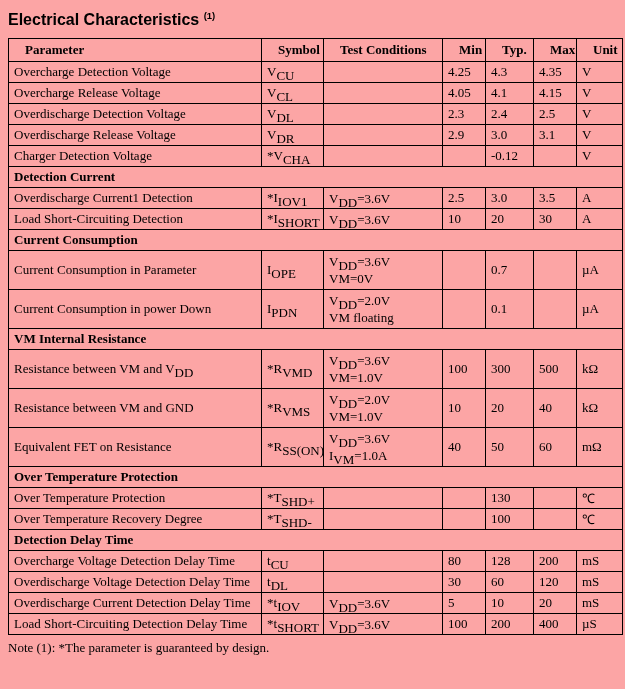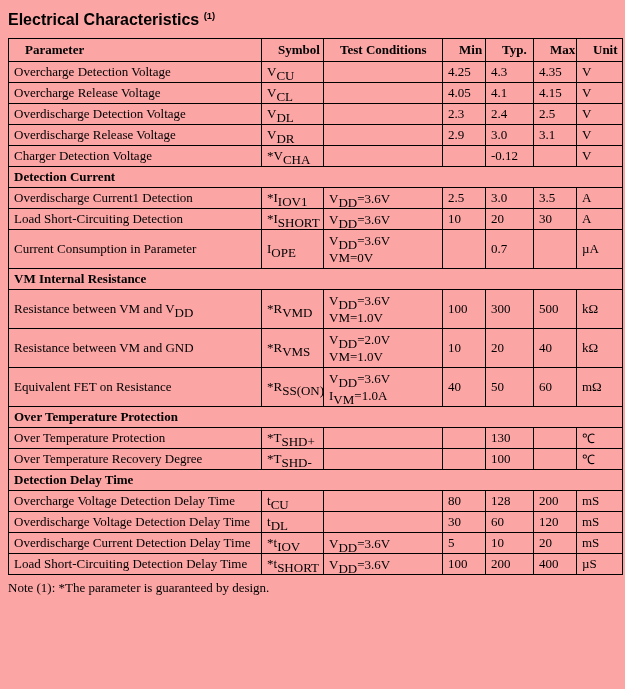--- a/index.html
+++ b/index.html
@@ -168,29 +168,44 @@
           <td><span>Load Short-Circuiting Detection</span></td>
           <td><span>*I</span><sub>SHORT</sub></td>
           <td>
             <div class="cond-line"><span>V</span><sub>DD</sub><span>=3.6V</span></div>
           </td>
           <td>10</td>
           <td>20</td>
           <td>30</td>
           <td>A</td>
         </tr>
+        <tr>
+          <td class="section-label" colspan="7">Current Consumption</td>
+        </tr>
         <tr class="double">
           <td><span>Current Consumption in Parameter</span></td>
           <td><span>I</span><sub>OPE</sub></td>
           <td>
             <div class="cond-line"><span>V</span><sub>DD</sub><span>=3.6V</span></div>
             <div class="cond-line"><span>VM=0V</span></div>
           </td>
           <td></td>
           <td>0.7</td>
+          <td></td>
+          <td>µA</td>
+        </tr>
+        <tr class="double">
+          <td><span>Current Consumption in power Down</span></td>
+          <td><span>I</span><sub>PDN</sub></td>
+          <td>
+            <div class="cond-line"><span>V</span><sub>DD</sub><span>=2.0V</span></div>
+            <div class="cond-line"><span>VM floating</span></div>
+          </td>
+          <td></td>
+          <td>0.1</td>
           <td></td>
           <td>µA</td>
         </tr>
         <tr>
           <td class="section-label" colspan="7">VM Internal Resistance</td>
         </tr>
         <tr class="double">
           <td><span>Resistance between VM and V</span><sub>DD</sub></td>
           <td><span>*R</span><sub>VMD</sub></td>
           <td>

